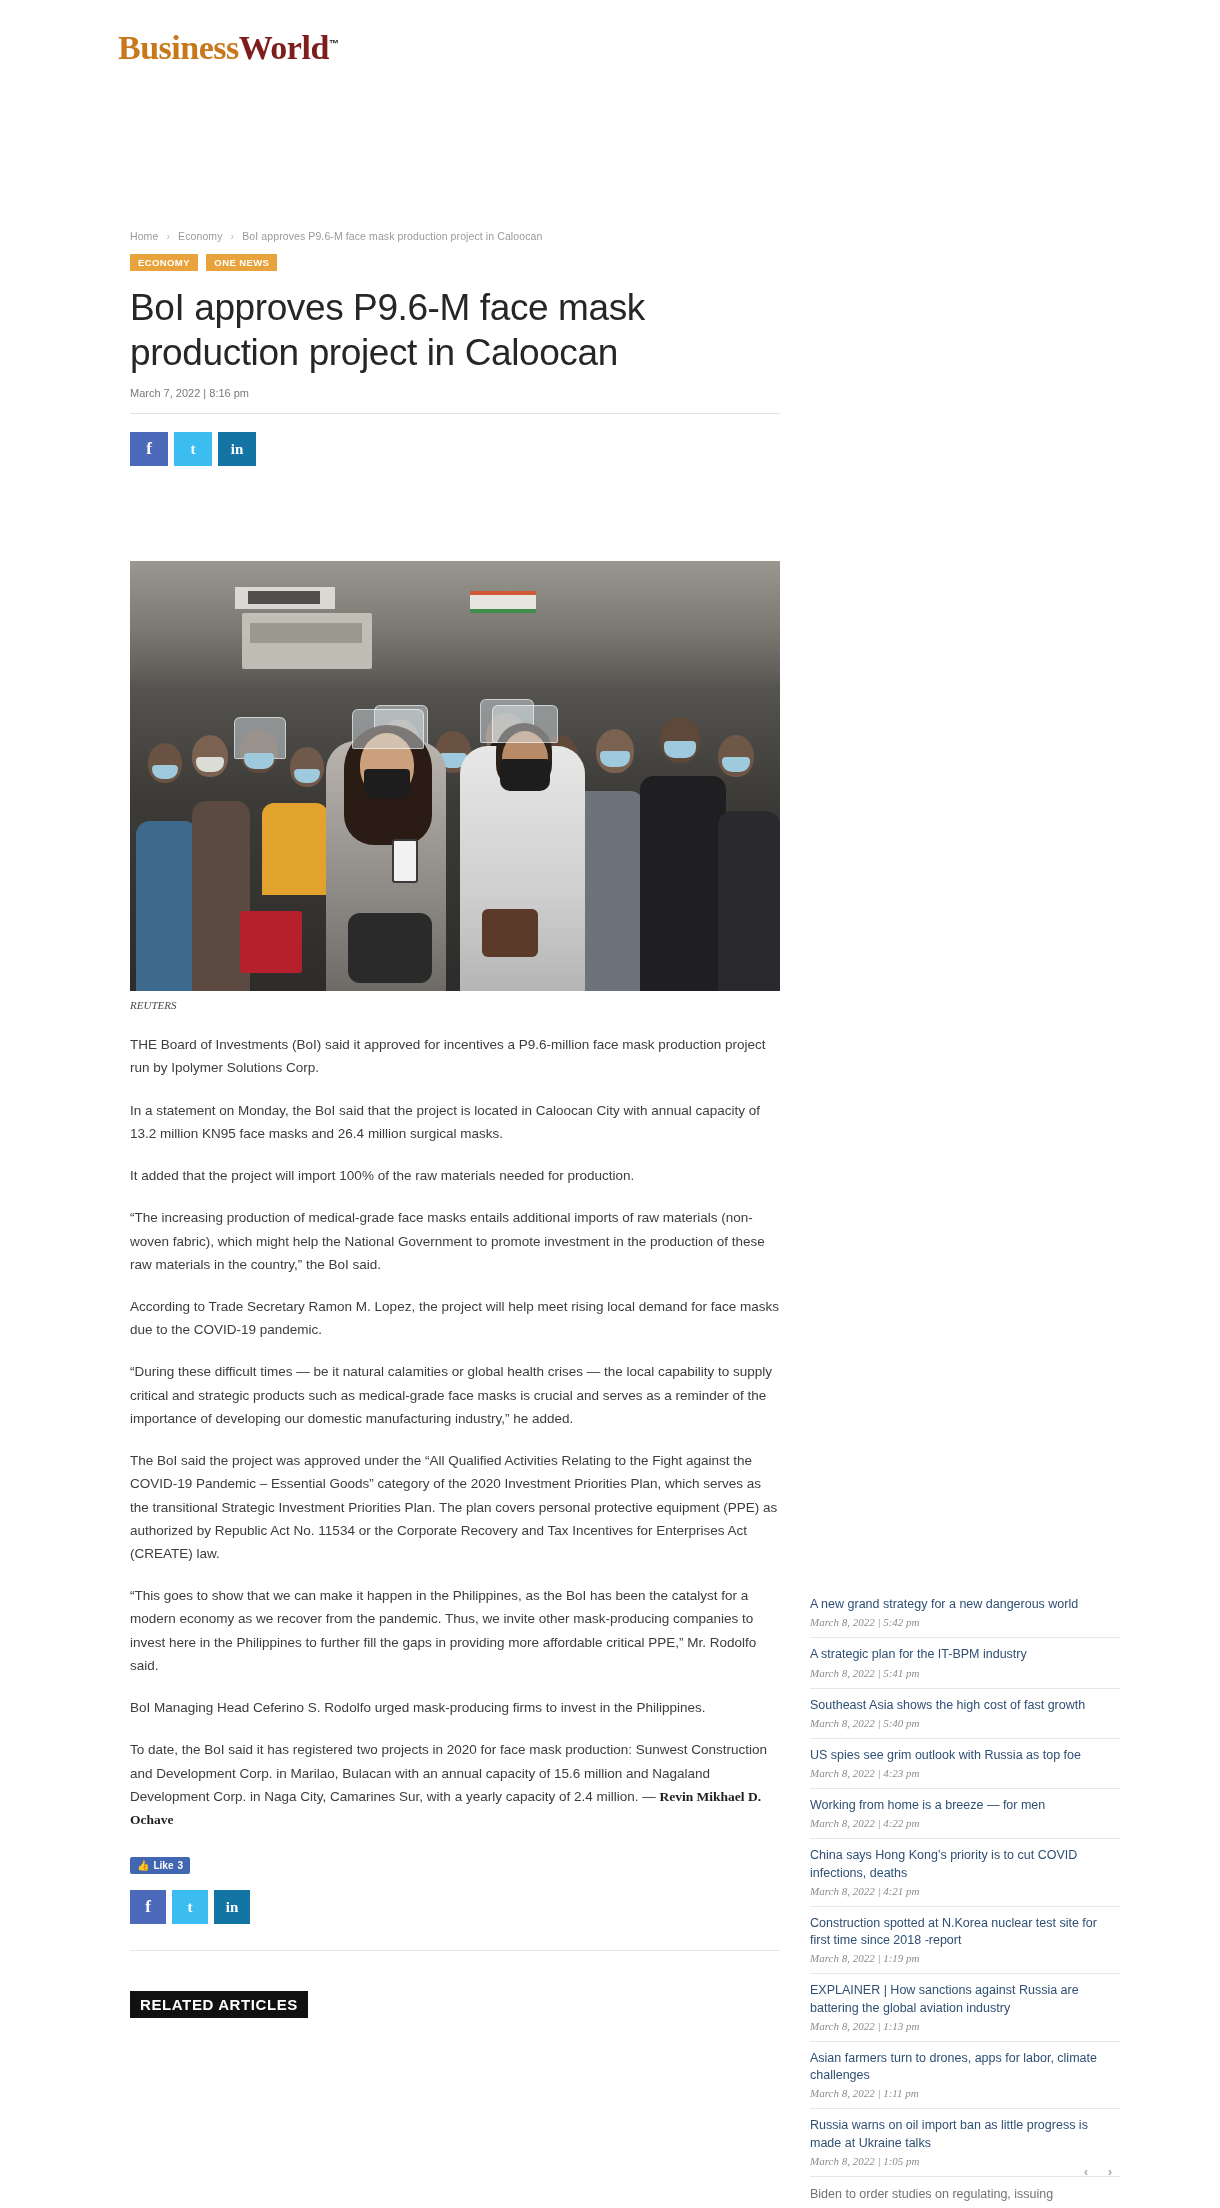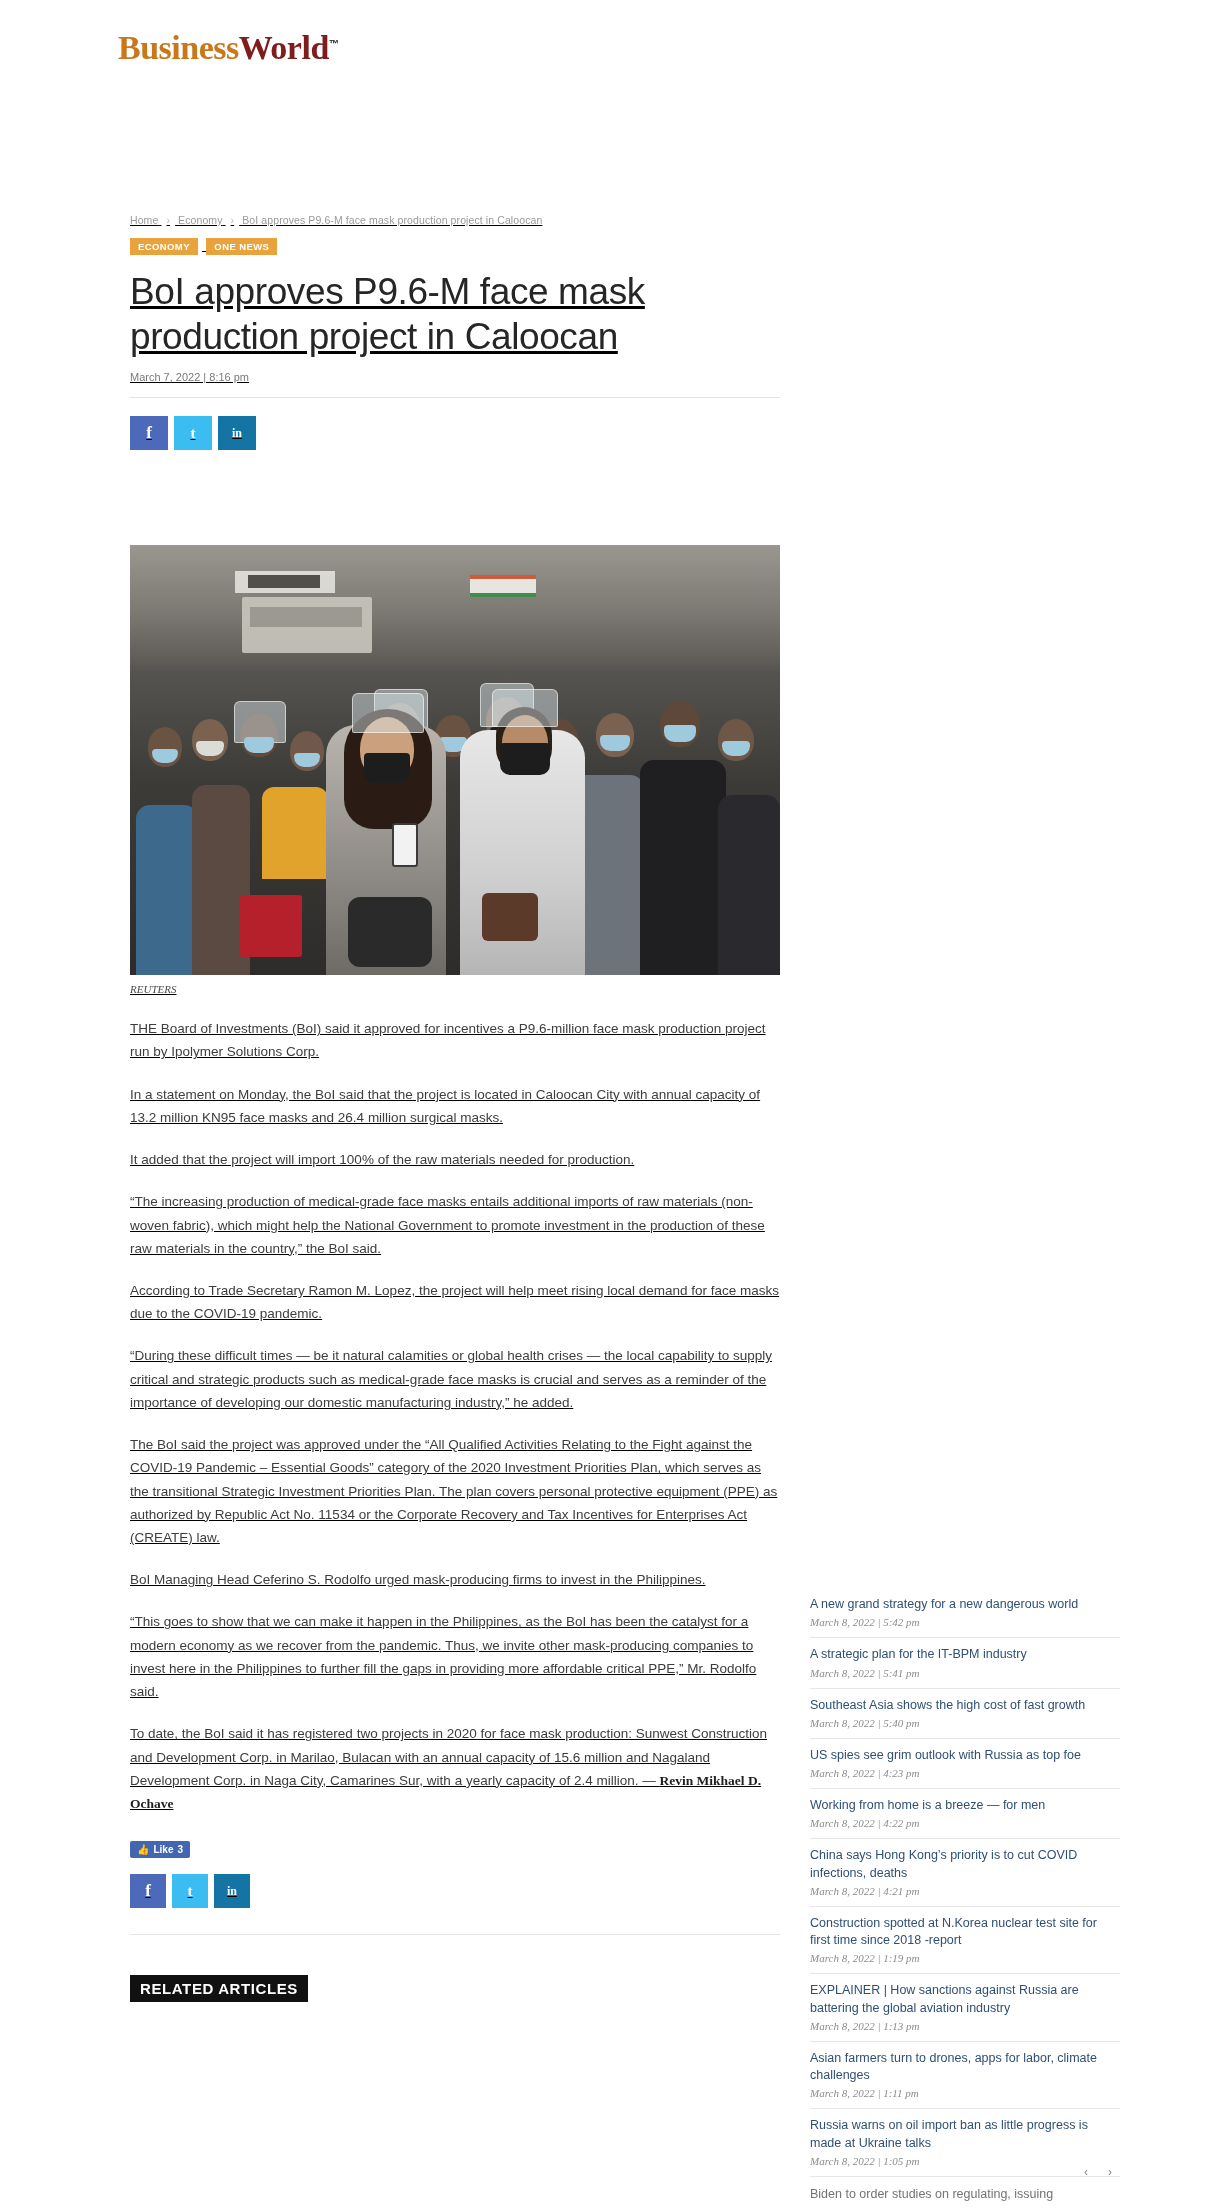--- a/index.html
+++ b/index.html
@@ -39,23 +39,22 @@
     font-size: 10px;
     vertical-align: super;
     color: #1a1a1a;
     font-family: "Liberation Sans", sans-serif;
   }
 
   
   .content {
     position: absolute;
     left: 130px;
-    top: 214px;
+    top: 230px;
     width: 650px;
-    text-decoration: underline;
   }
 
   .breadcrumb {
     font-size: 10.5px;
     color: #999;
     margin-bottom: 10px;
     letter-spacing: 0.1px;
   }
   .breadcrumb span.crumb { color: #9a9a9a; }
   .breadcrumb span.sep { color: #bbb; padding: 0 5px; }
@@ -98,21 +97,21 @@
     display: flex; align-items: center; justify-content: center;
     color: #fff;
     font-family: "Liberation Serif", serif;
     font-weight: 700;
     font-size: 17px;
     cursor: pointer;
     border: none;
   }
   .sb-fb { background: #4c69ba; }
   .sb-tw { background: #3bbdf2; font-size: 15px; }
-  .sb-li { background: #1474a4; font-size: 12px; }
+  .sb-li { background: #1474a4; font-size: 15px; }
 
   
   .figure { margin-top: 95px; width: 574px; }
   .photo {
     width: 650px;
     height: 430px;
     position: relative;
     overflow: hidden;
     background: #6b6b6b;
   }
@@ -396,22 +395,22 @@
   </div>
 
   <div class="article-body">
     <p>THE Board of Investments (BoI) said it approved for incentives a P9.6-million face mask production project run by Ipolymer Solutions Corp.</p>
     <p>In a statement on Monday, the BoI said that the project is located in Caloocan City with annual capacity of 13.2 million KN95 face masks and 26.4 million surgical masks.</p>
     <p>It added that the project will import 100% of the raw materials needed for production.</p>
     <p>“The increasing production of medical-grade face masks entails additional imports of raw materials (non-woven fabric), which might help the National Government to promote investment in the production of these raw materials in the country,” the BoI said.</p>
     <p>According to Trade Secretary Ramon M. Lopez, the project will help meet rising local demand for face masks due to the COVID-19 pandemic.</p>
     <p>“During these difficult times — be it natural calamities or global health crises — the local capability to supply critical and strategic products such as medical-grade face masks is crucial and serves as a reminder of the importance of developing our domestic manufacturing industry,” he added.</p>
     <p>The BoI said the project was approved under the “All Qualified Activities Relating to the Fight against the COVID-19 Pandemic – Essential Goods” category of the 2020 Investment Priorities Plan, which serves as the transitional Strategic Investment Priorities Plan. The plan covers personal protective equipment (PPE) as authorized by Republic Act No. 11534 or the Corporate Recovery and Tax Incentives for Enterprises Act (CREATE) law.</p>
+    <p>“This goes to show that we can make it happen in the Philippines, as the BoI has been the catalyst for a modern economy as we recover from the pandemic. Thus, we invite other mask-producing companies to invest here in the Philippines to further fill the gaps in providing more affordable critical PPE,” Mr. Rodolfo said.</p>
     <p>BoI Managing Head Ceferino S. Rodolfo urged mask-producing firms to invest in the Philippines.</p>
-    <p>“This goes to show that we can make it happen in the Philippines, as the BoI has been the catalyst for a modern economy as we recover from the pandemic. Thus, we invite other mask-producing companies to invest here in the Philippines to further fill the gaps in providing more affordable critical PPE,” Mr. Rodolfo said.</p>
     <p><span>To date, the BoI said it has registered two projects in 2020 for face mask production: Sunwest Construction and Development Corp. in Marilao, Bulacan with an annual capacity of 15.6 million and Nagaland Development Corp. in Naga City, Camarines Sur, with a yearly capacity of 2.4 million. — </span><span class="byline">Revin Mikhael D. Ochave</span></p>
   </div>
 
   <div class="like-row">
     <span class="fb-like">
       <span class="thumb">👍</span>
       <span>Like</span>
       <span>3</span>
     </span>
   </div>

